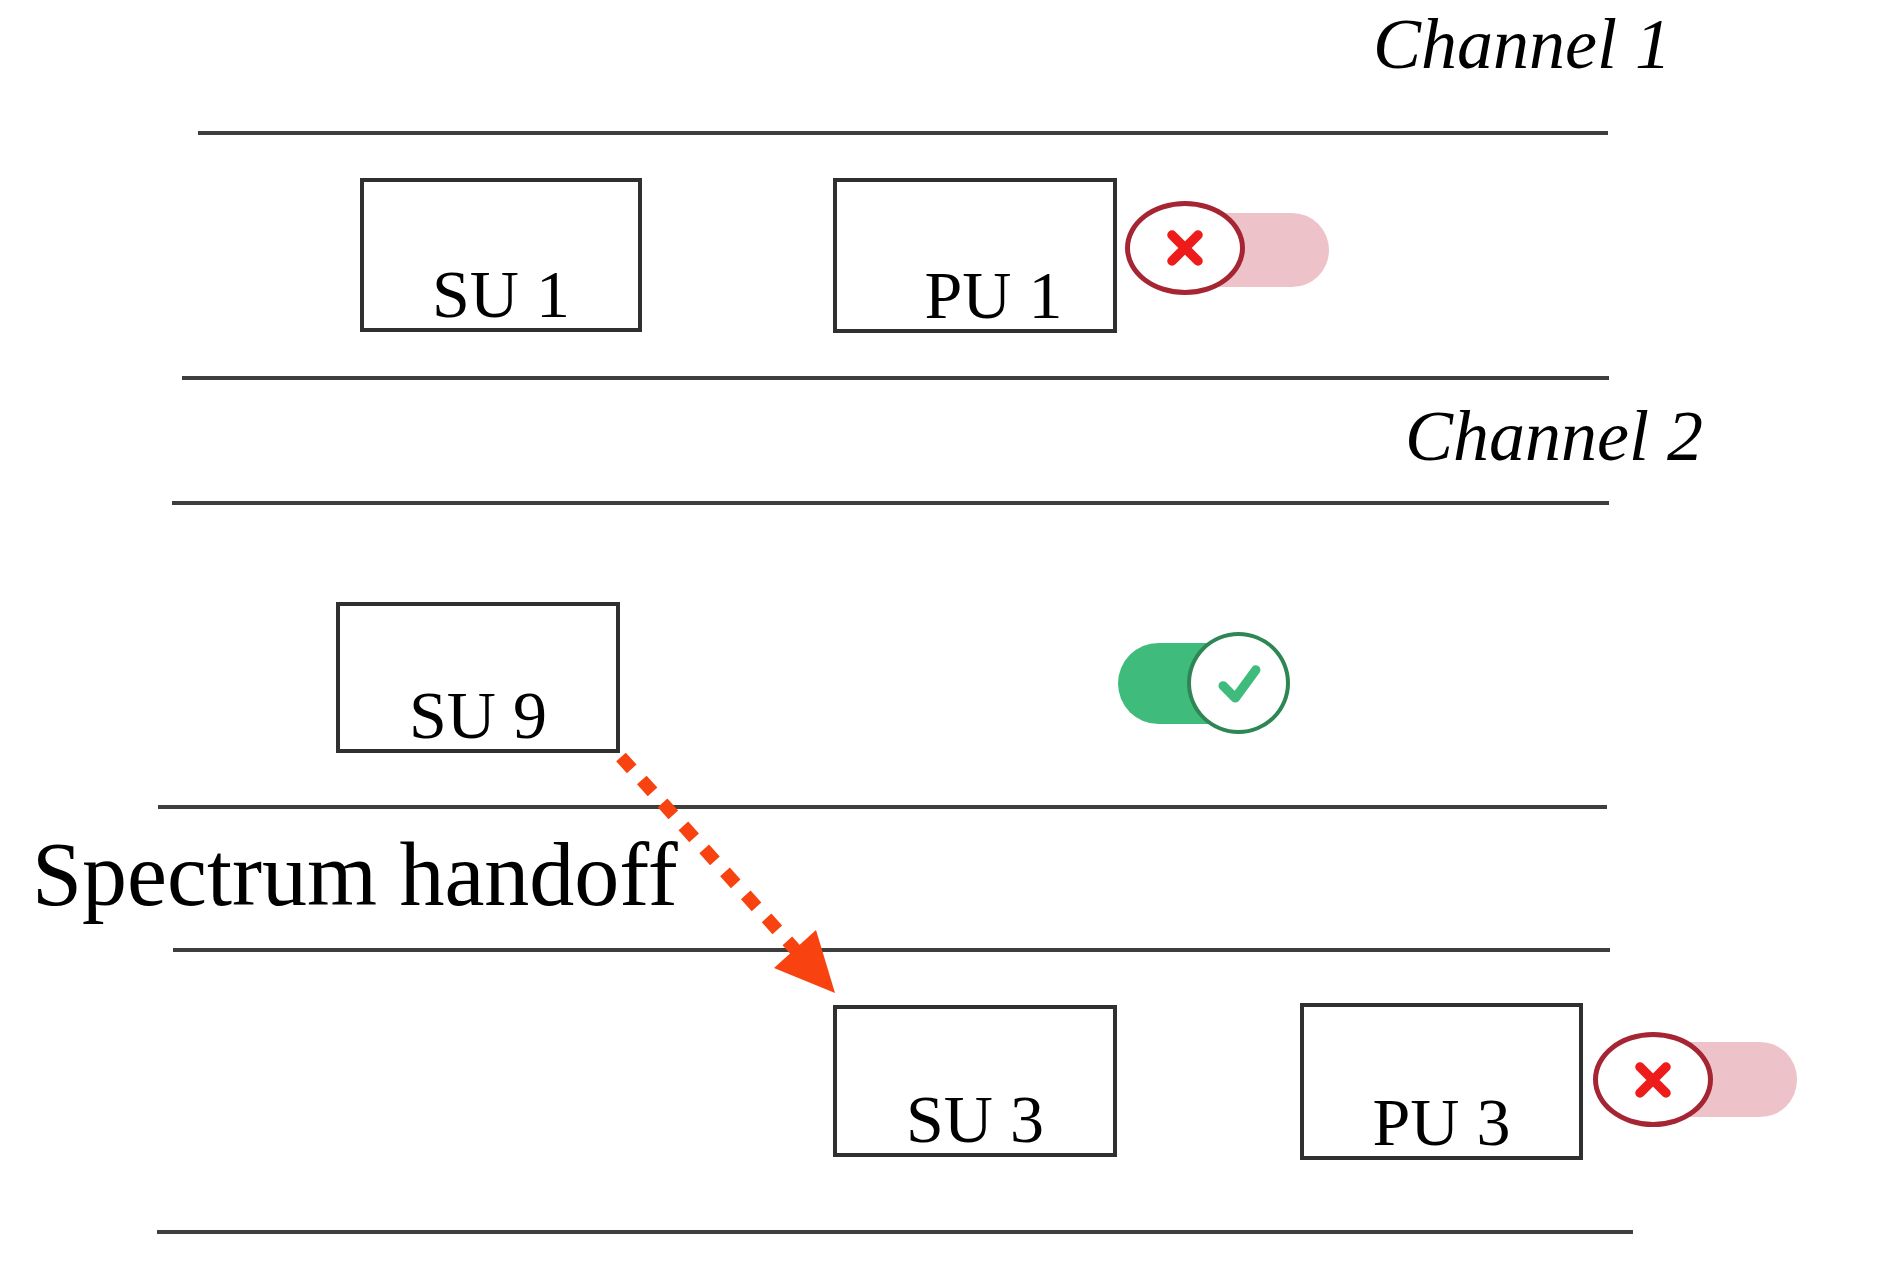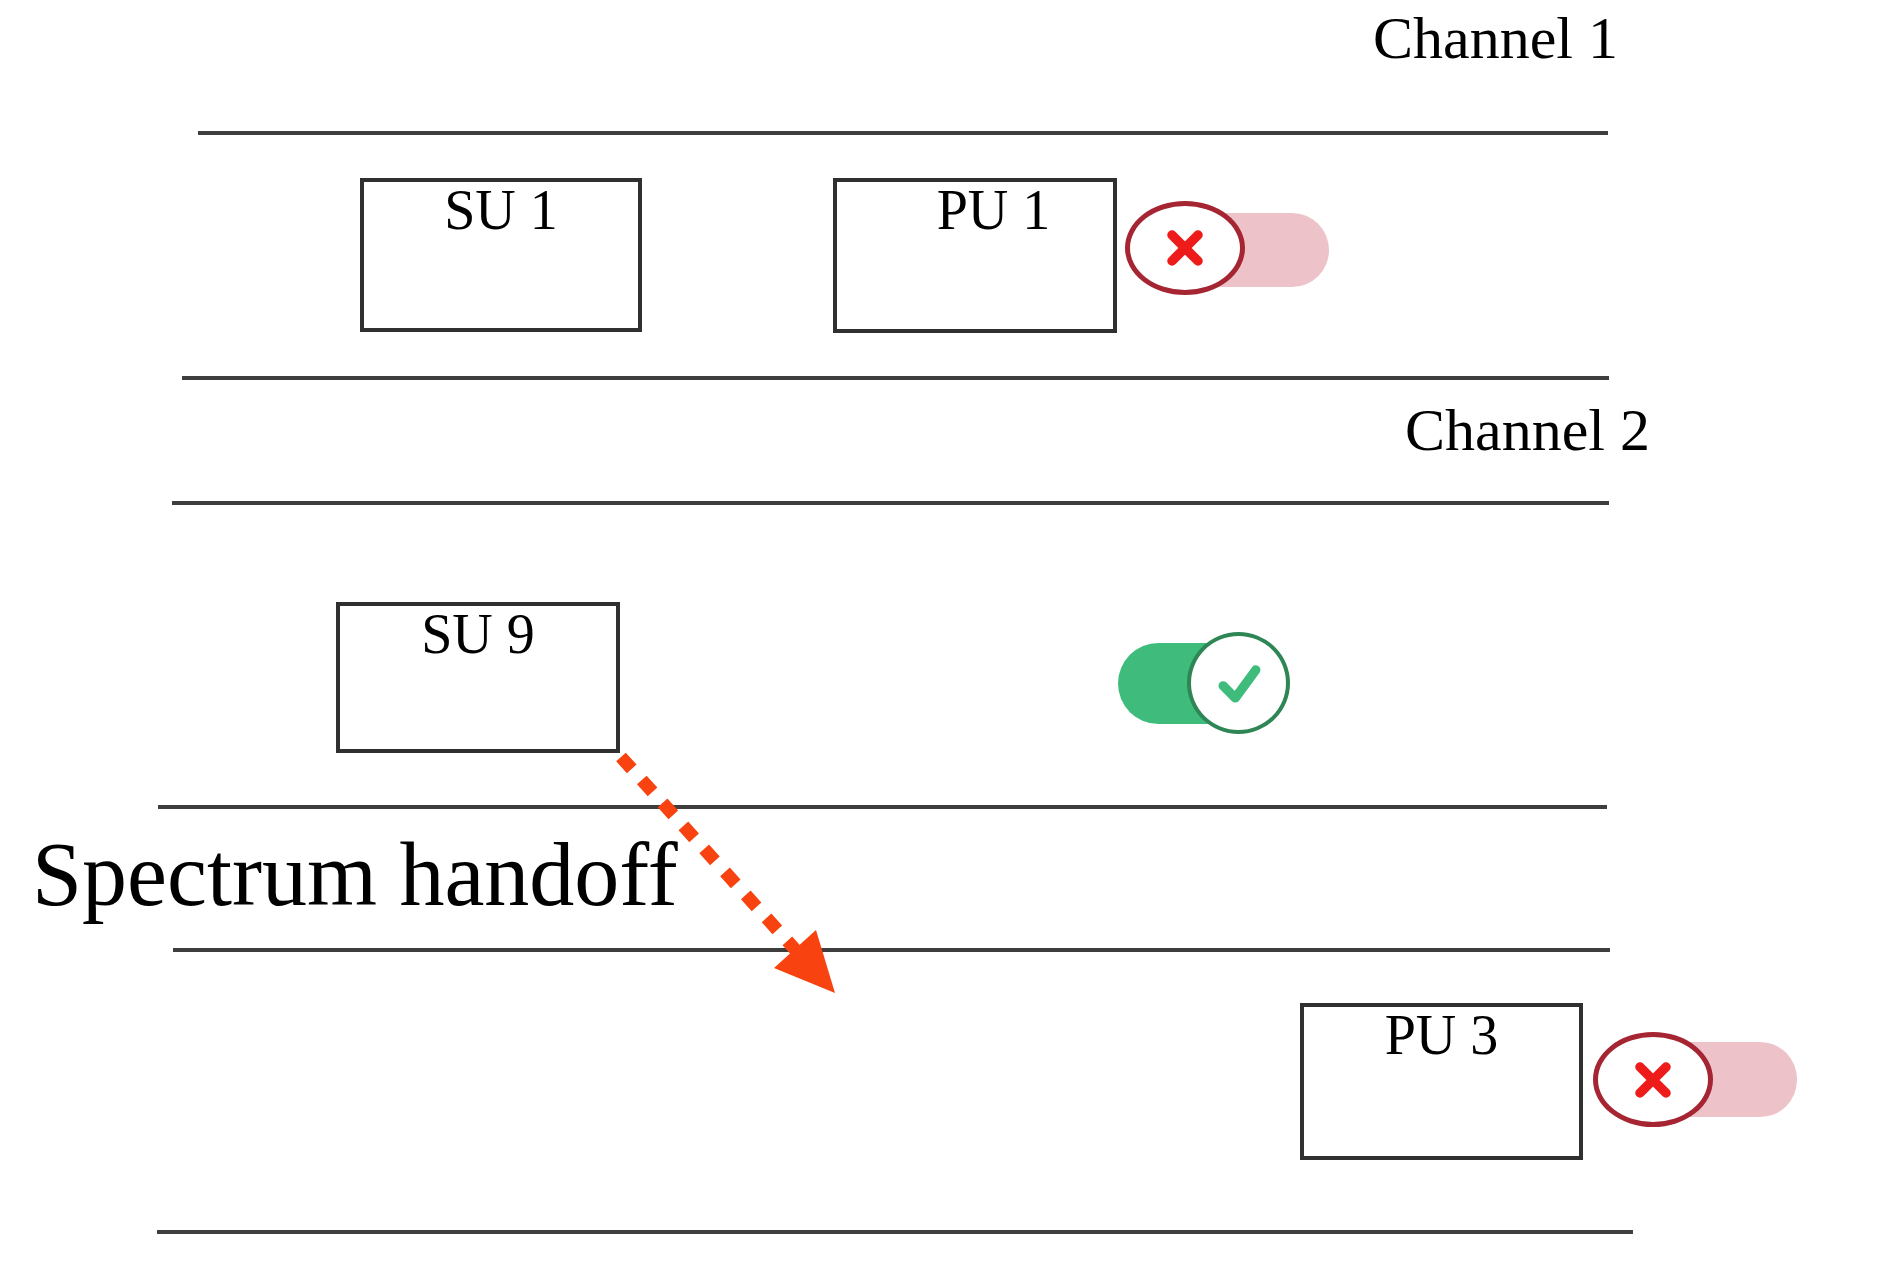--- a/index.html
+++ b/index.html
@@ -21,31 +21,31 @@
     background:#ffffff;
     overflow:hidden;
     font-family:"Liberation Serif","DejaVu Serif",serif;
     color:var(--text);
   }
   .hline{
     position:absolute;height:4px;background:var(--line);
   }
   .channel-label{
     position:absolute;
-    font-size:60px;line-height:1;white-space:nowrap;
+    font-size:72px;line-height:1;white-space:nowrap;font-style:italic;
   }
   .annotation{
     position:absolute;
     font-size:90px;line-height:1;white-space:nowrap;
   }
   .node-box{
     position:absolute;box-sizing:border-box;
     border:4px solid var(--box-border);background:#ffffff;
-    display:flex;align-items:flex-start;justify-content:center;
-    font-size:56px;line-height:1;white-space:nowrap;
+    display:flex;align-items:flex-end;justify-content:center;
+    font-size:68px;line-height:1;white-space:nowrap;
   }
   .toggle{position:absolute;}
   .toggle .track{position:absolute;}
   .toggle-off .track{
     background:var(--toggle-off-track);
     border-radius:0 37px 37px 0;
   }
   .toggle-on .track{
     background:var(--toggle-on-track);
     border-radius:41px;
@@ -78,20 +78,23 @@
 
   <div class="node-box" style="left:360px;top:178px;width:282px;height:154px;">
     <span>SU 1</span>
   </div>
   <div class="node-box" style="left:833px;top:178px;width:284px;height:155px;padding-left:37px;">
     <span>PU 1</span>
   </div>
   <div class="node-box" style="left:336px;top:602px;width:284px;height:151px;">
     <span>SU 9</span>
   </div>
+  <div class="node-box" style="left:833px;top:1005px;width:284px;height:152px;">
+    <span>SU 3</span>
+  </div>
   <div class="node-box" style="left:1300px;top:1003px;width:283px;height:157px;">
     <span>PU 3</span>
   </div>
 
   <div class="toggle toggle-off" style="left:1125px;top:201px;width:205px;height:95px;">
     <div class="track" style="left:42px;top:12px;width:162px;height:74px;"></div>
     <div class="knob" style="left:0;top:0;width:120px;height:94px;">
       <svg width="52" height="52" viewBox="0 0 60 60">
         <path d="M15 15 L45 45 M45 15 L15 45" stroke="var(--toggle-off-x)" stroke-width="11" stroke-linecap="round" fill="none"></path>
       </svg>

